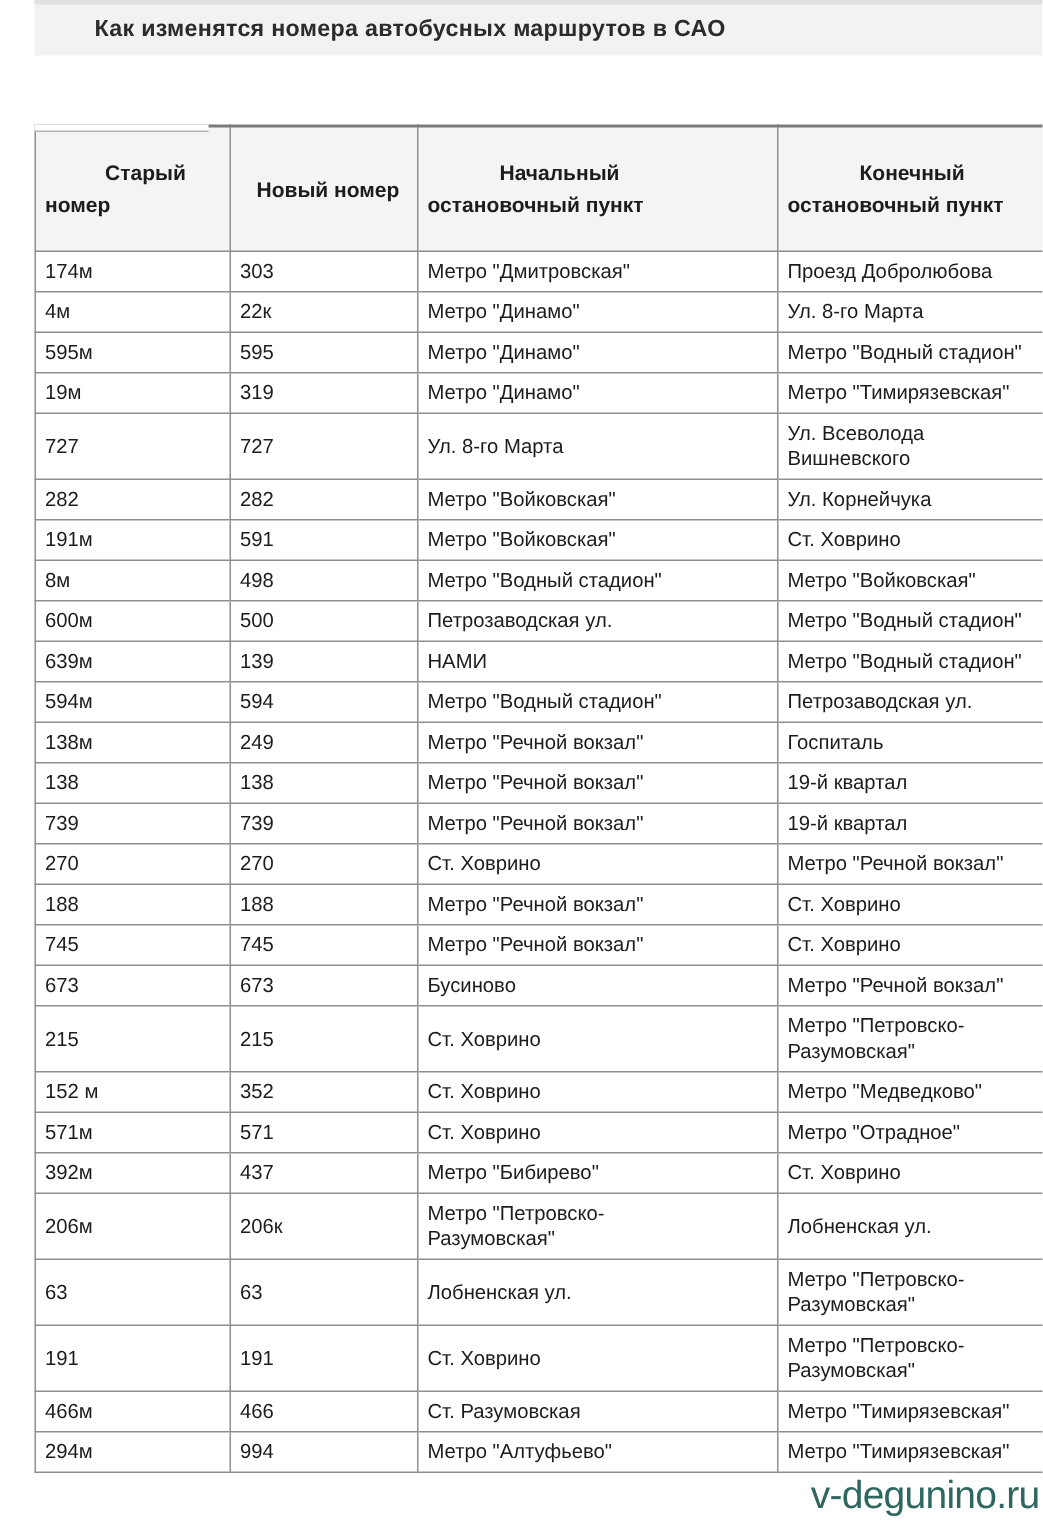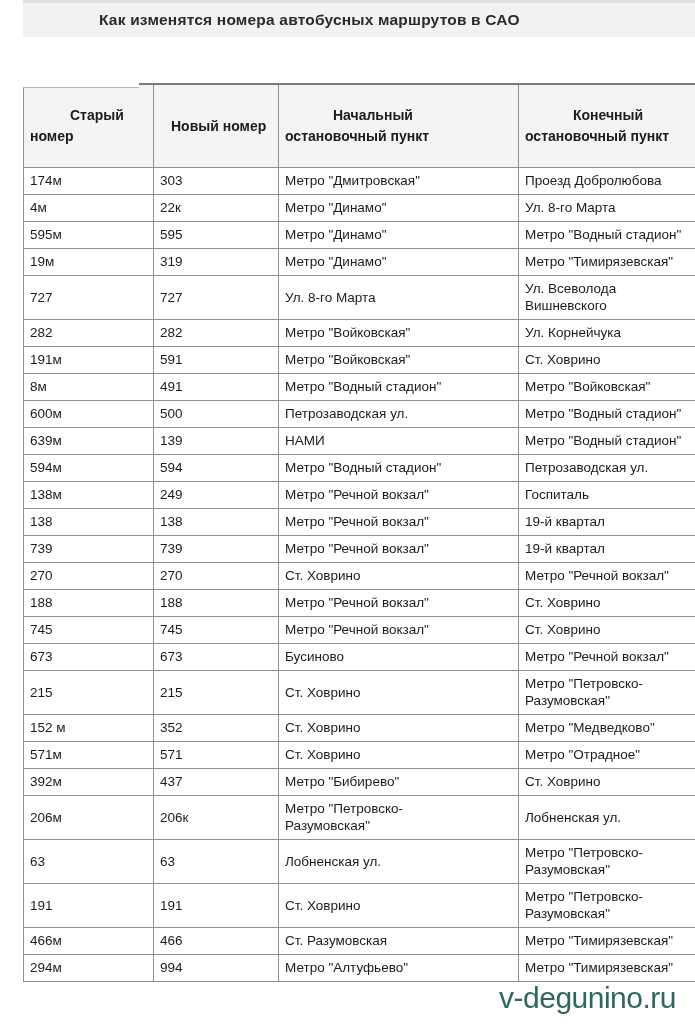--- a/index.html
+++ b/index.html
@@ -3,21 +3,21 @@
 <meta charset="utf-8">
 <style>
   html,body{margin:0;padding:0;}
   body{
     width:695px;height:1024px;position:relative;overflow:hidden;
     background:#ffffff;font-family:"Liberation Sans",sans-serif;
   }
   .title-bar{
     position:absolute;left:23px;right:0;top:0;height:34px;
     background:#f1f2f2;border-top:3px solid #e0e1e1;
-    display:flex;align-items:center;padding-left:36px;
+    display:flex;align-items:center;
   }
   .title-bar .title-text{
     padding-left:40px;font-weight:bold;font-size:15.5px;color:#2b2b2b;
     letter-spacing:0.2px;
   }
   .table-wrap{position:absolute;left:23px;top:83px;}
   table{
     border-collapse:collapse;table-layout:fixed;width:652px;background:#fff;
   }
   table,th,td{border:1px solid #8f8f8f;}
@@ -33,22 +33,22 @@
   td{
     font-size:13.5px;color:#1c1c1c;padding:4px 6px 5px 6px;line-height:17px;
     vertical-align:middle;white-space:pre-line;background:#fff;
   }
   
   .patch{
     position:absolute;top:0;left:0;width:116px;height:4px;
     background:#ffffff;border-bottom:1px solid #b4b4b4;
   }
   .watermark{
-    position:absolute;top:981px;right:19px;
-    font-size:30px;color:#2e675f;letter-spacing:-0.5px;
+    position:absolute;top:981px;right:2px;
+    font-size:26px;color:#2e675f;letter-spacing:-0.5px;
   }
 </style>
 </head>
 <body>
 
 <div class="title-bar">
   <span class="title-text">Как изменятся номера автобусных маршрутов в САО</span>
 </div>
 
 <div class="table-wrap">
@@ -100,21 +100,21 @@
           <td>Ул. Корнейчука</td>
         </tr>
         <tr>
           <td>191м</td>
           <td>591</td>
           <td>Метро "Войковская"</td>
           <td>Ст. Ховрино</td>
         </tr>
         <tr>
           <td>8м</td>
-          <td>491</td>
+          <td>498</td>
           <td>Метро "Водный стадион"</td>
           <td>Метро "Войковская"</td>
         </tr>
         <tr>
           <td>600м</td>
           <td>500</td>
           <td>Петрозаводская ул.</td>
           <td>Метро "Водный стадион"</td>
         </tr>
         <tr>

